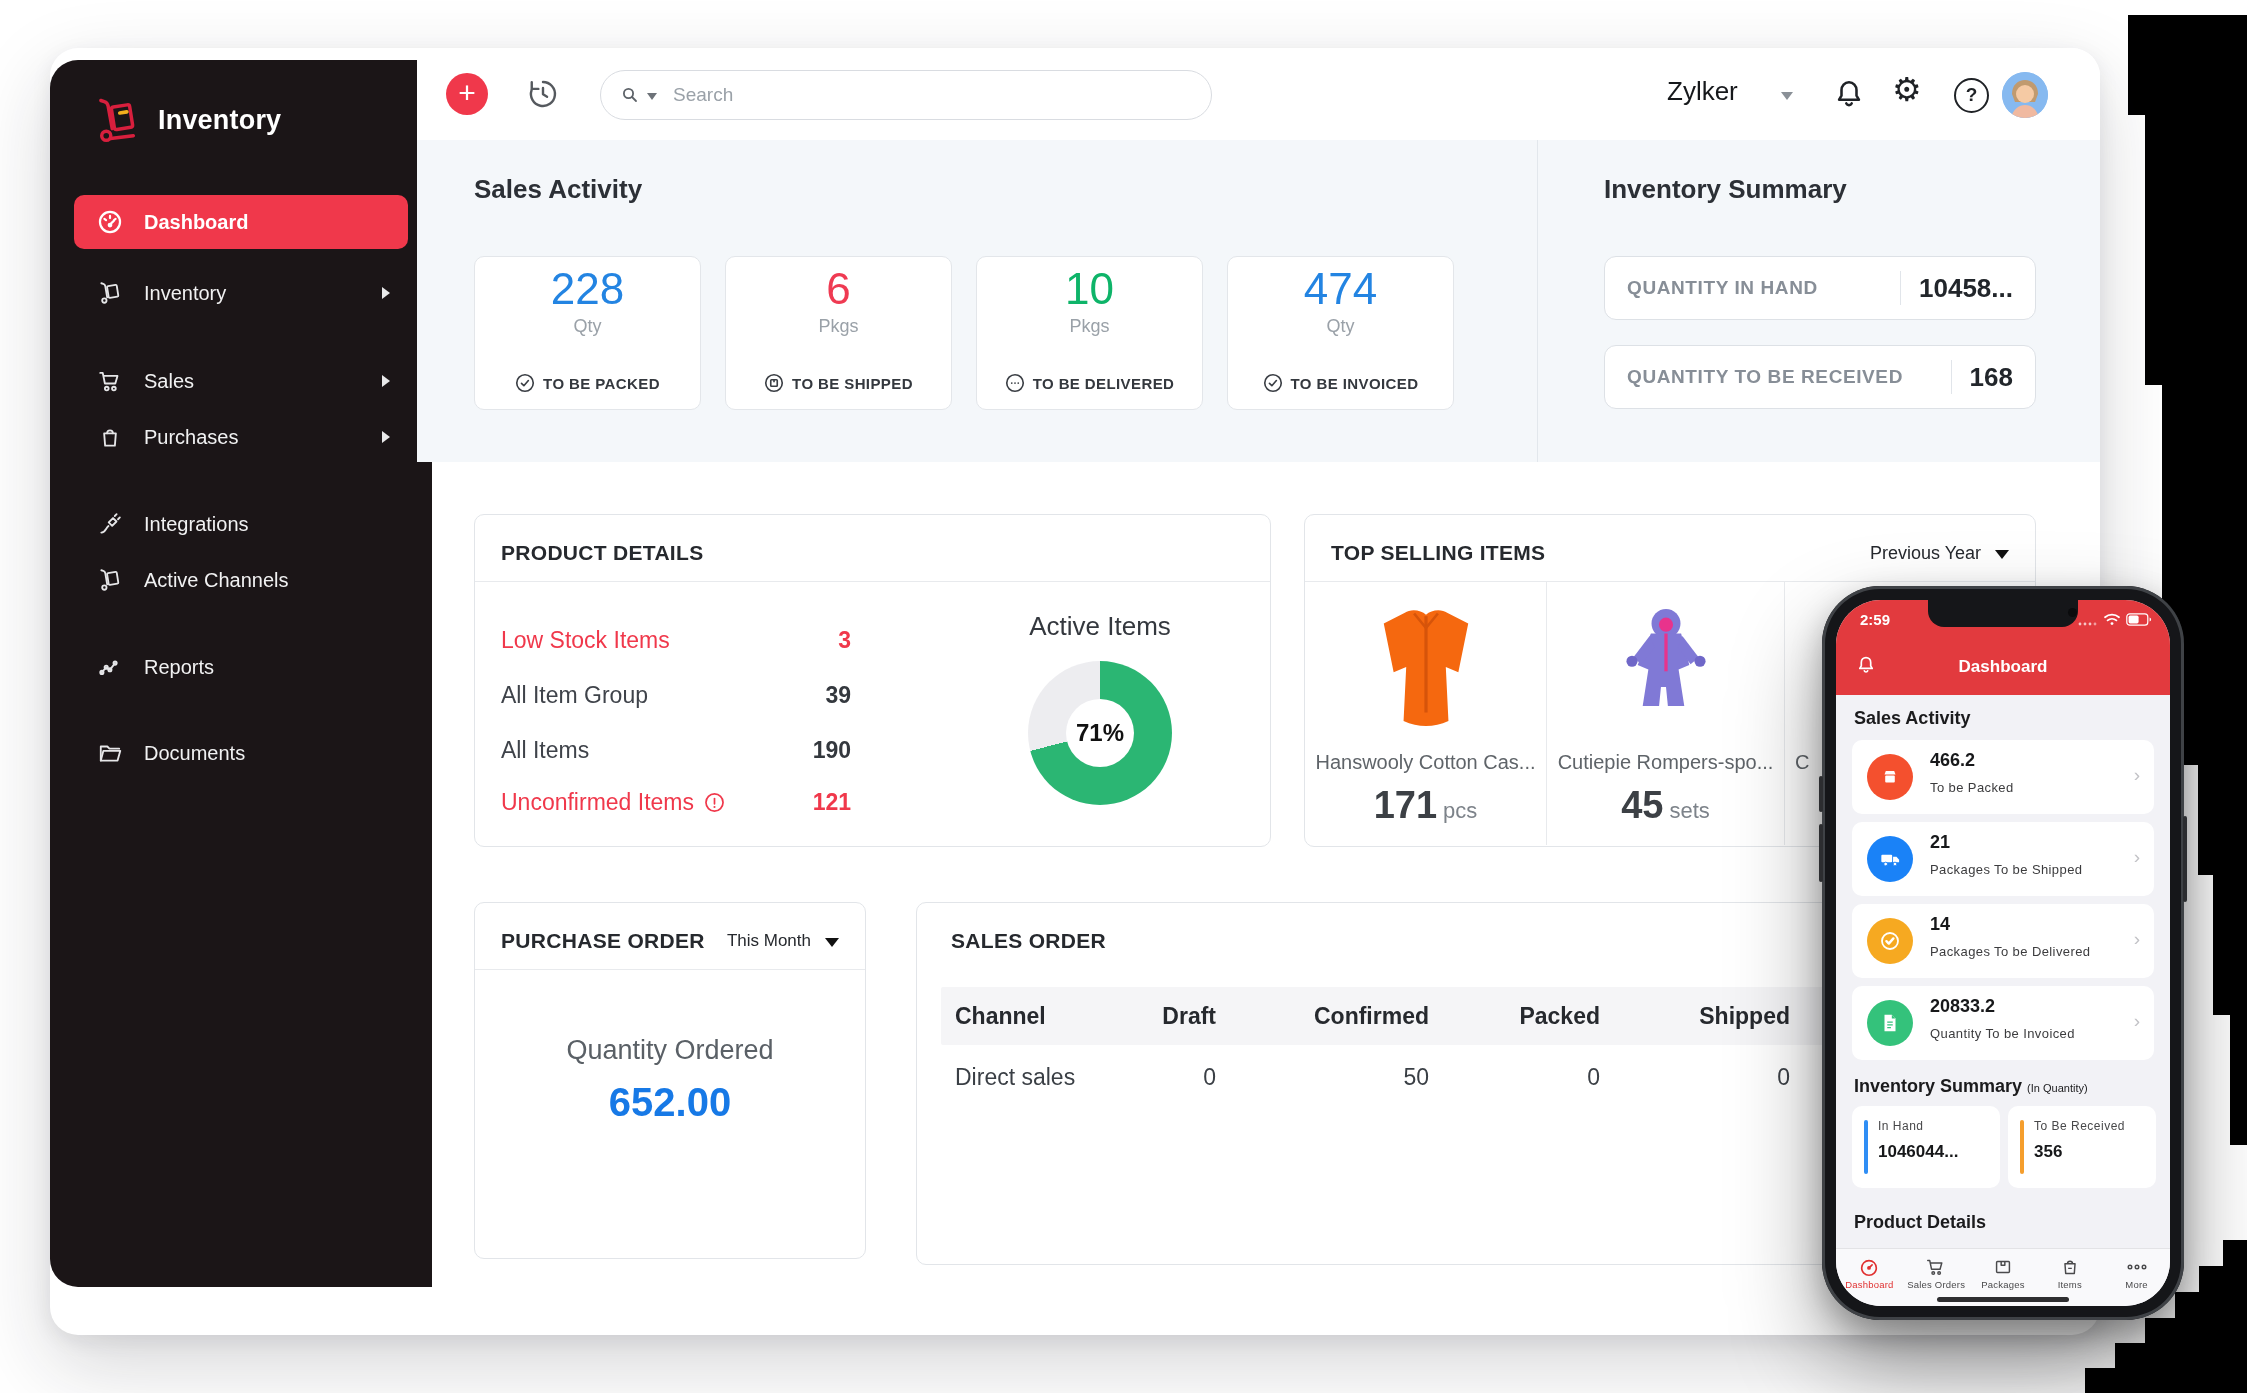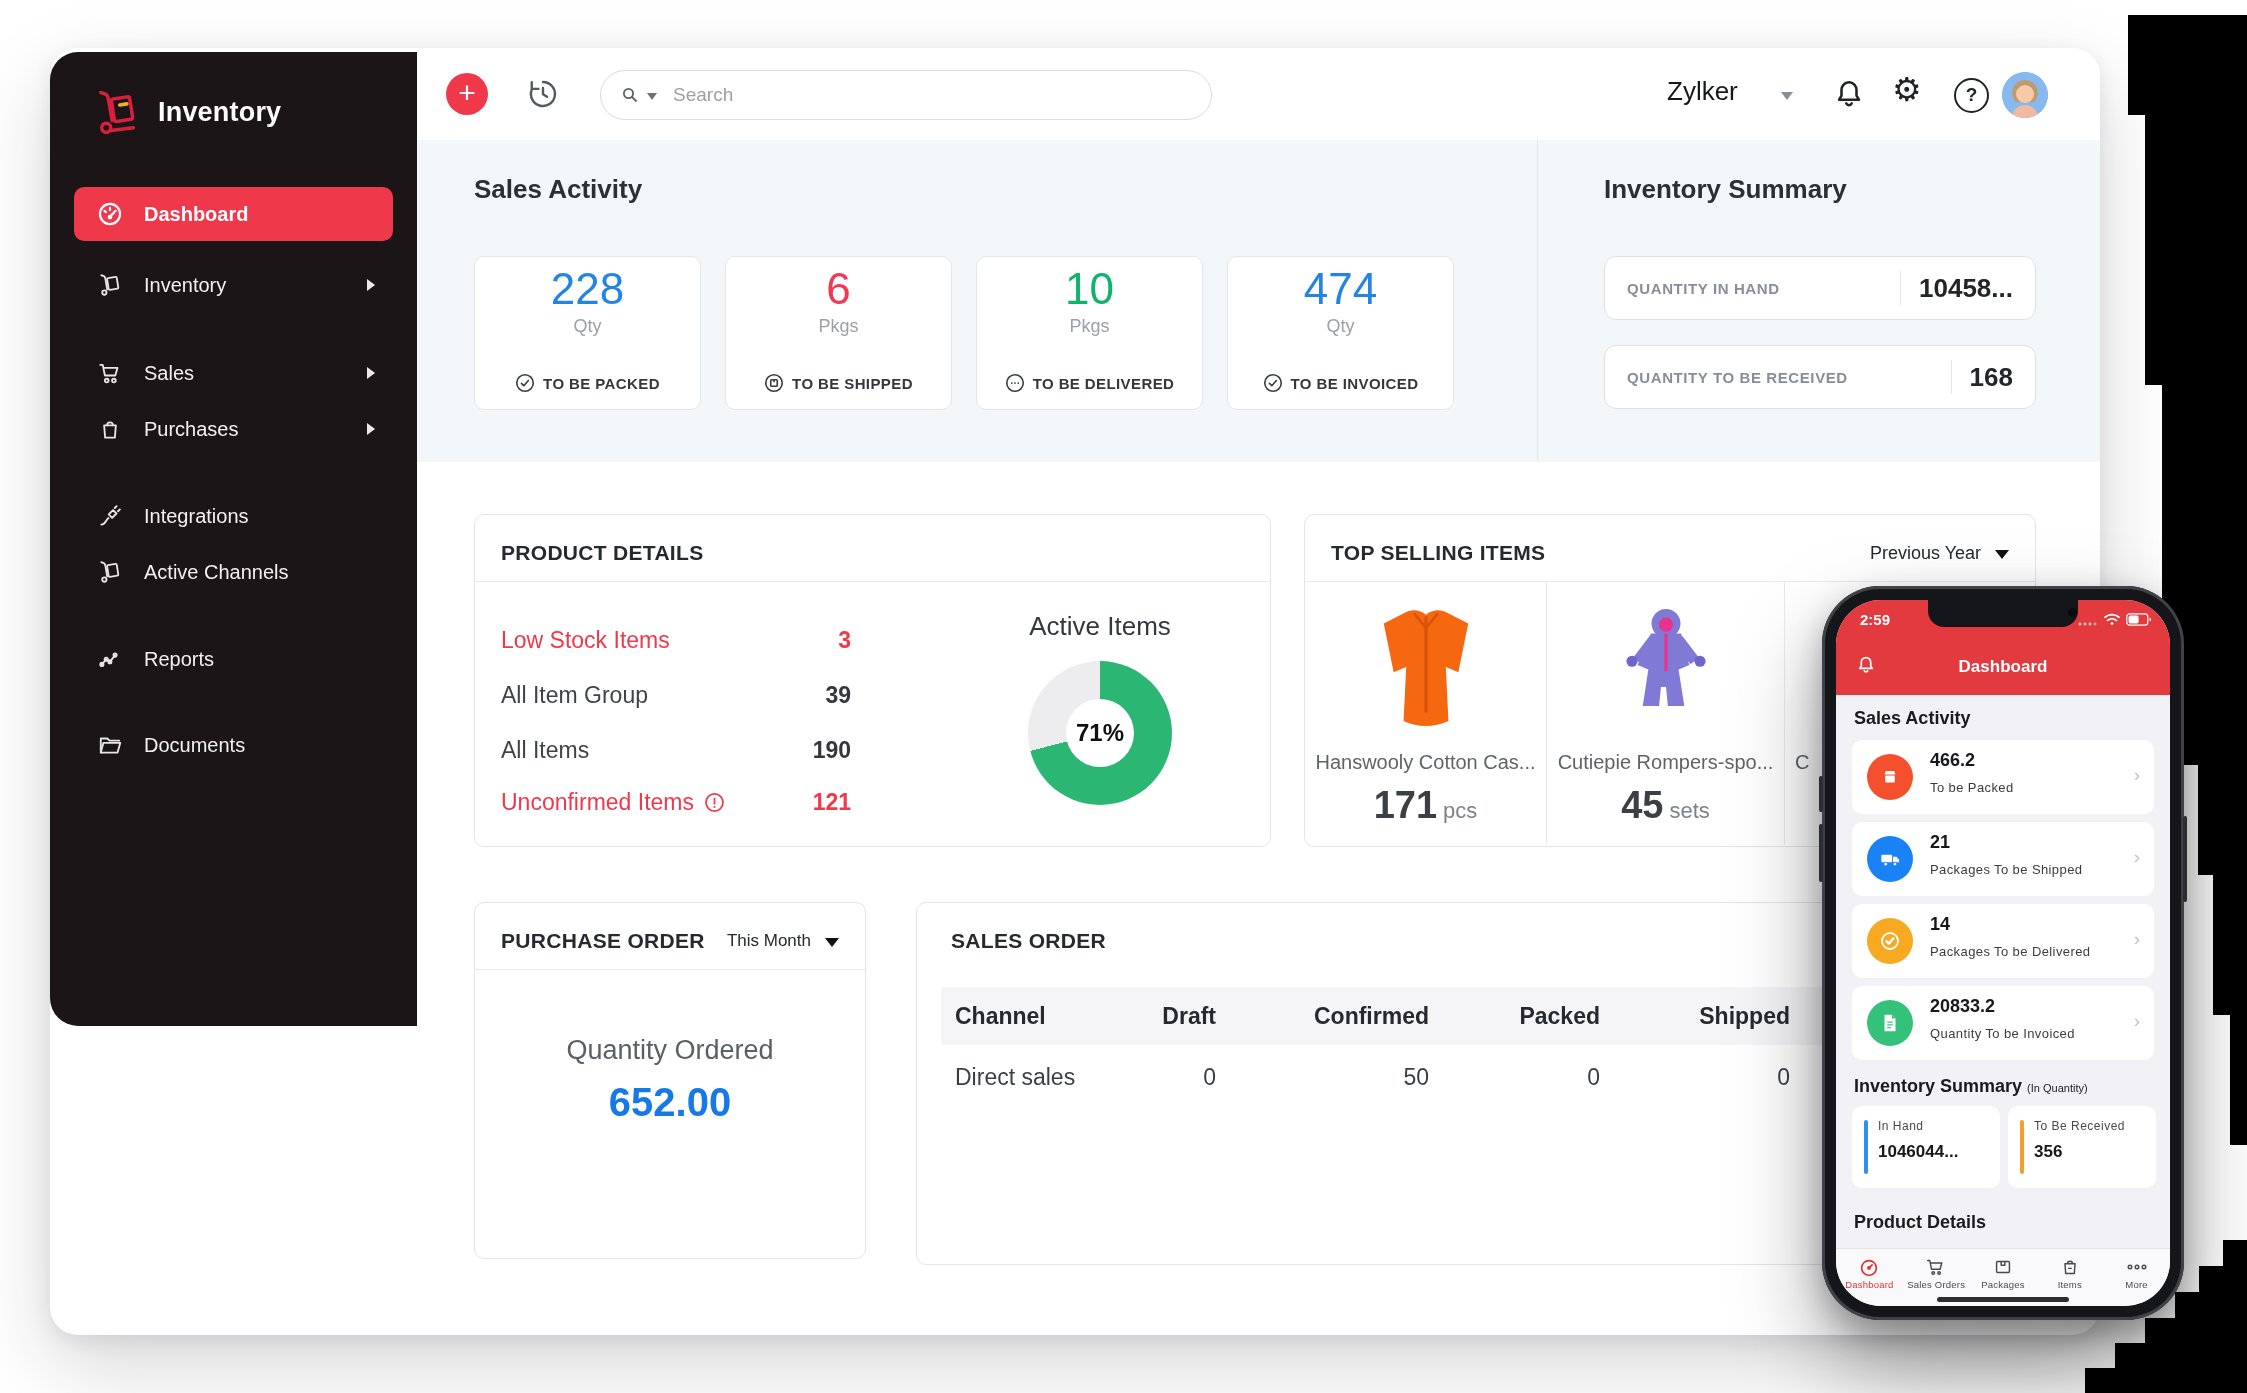--- a/index.html
+++ b/index.html
@@ -11,21 +11,21 @@
   .stair-top{left:2100px;top:15px;width:147px;height:1130px;
     clip-path:polygon(28px 0,147px 0,147px 1130px,130px 1130px,130px 1000px,113px 1000px,113px 860px,98px 860px,98px 750px,80px 750px,80px 610px,62px 610px,62px 370px,45px 370px,45px 100px,28px 100px);}
   .stair-bottom{left:2085px;top:1240px;width:162px;height:153px;
     clip-path:polygon(138px 0,162px 0,162px 153px,0 153px,0 128px,30px 128px,30px 103px,60px 103px,60px 78px,90px 78px,90px 52px,114px 52px,114px 26px,138px 26px);}
 
   
   .appcard{position:absolute;left:50px;top:48px;width:2050px;height:1287px;background:#fff;border-radius:28px;
     box-shadow:0 30px 80px rgba(25,30,38,.18),0 6px 20px rgba(25,30,38,.08);}
 
   
-  .sidebar{position:absolute;left:0;top:4px;width:367px;height:974px;background:#1b1517;border-radius:28px 0 0 28px;}
+  .sidebar{position:absolute;left:0;top:12px;width:367px;height:1227px;background:#1b1517;border-radius:28px 0 0 28px;padding-left:15px;}
   .logo-row{position:absolute;left:40px;top:34px;display:flex;align-items:center;gap:16px;}
   .logo-title{color:#fff;font-size:27px;font-weight:600;letter-spacing:.2px;}
   .side-item{position:absolute;left:24px;right:24px;height:48px;display:flex;align-items:center;gap:20px;padding-left:22px;cursor:pointer;}
   .side-item .s-label{color:#f1f1f2;font-size:20px;}
   .side-item.active{background:#f0384b;border-radius:10px;height:54px;}
   .side-item.active .s-label{font-weight:700;color:#fff;}
   .s-icon{width:28px;height:28px;display:flex;align-items:center;justify-content:center;flex:0 0 28px;}
   .s-arrow{margin-left:auto;margin-right:18px;width:0;height:0;border-left:8px solid #e9e9ea;border-top:6px solid transparent;border-bottom:6px solid transparent;}
 
   
@@ -49,21 +49,21 @@
   .band-divider{position:absolute;left:1120px;top:0;width:1px;height:322px;background:#e2e7ec;}
   .sec-title{font-size:26px;font-weight:600;color:#2c3036;}
   .sa-title{position:absolute;left:57px;top:34px;}
   .is-title{position:absolute;left:1187px;top:34px;}
   .sa-card{position:absolute;top:116px;width:225px;height:152px;background:#fff;border:1px solid #e3e6ea;border-radius:10px;text-align:center;cursor:pointer;}
   .sa-value{font-size:44px;font-weight:500;margin-top:7px;}
   .sa-unit{font-size:18px;color:#9aa1a8;margin-top:2px;}
   .sa-bottom{position:absolute;left:0;right:0;bottom:16px;display:flex;align-items:center;justify-content:center;gap:8px;}
   .sa-label{font-size:15px;font-weight:700;color:#34383e;letter-spacing:.4px;}
   .is-box{position:absolute;left:1187px;width:432px;height:64px;background:#fff;border:1px solid #dde1e6;border-radius:12px;display:flex;align-items:center;padding:0 22px;box-sizing:border-box;}
-  .is-label{font-size:15px;font-weight:600;color:#878e97;letter-spacing:.6px;}
+  .is-label{font-size:19px;font-weight:600;color:#878e97;letter-spacing:.6px;}
   .is-sep{width:1px;height:34px;background:#e1e5ea;margin-left:auto;margin-right:18px;}
   .is-value{font-size:26px;font-weight:700;color:#22262b;white-space:nowrap;}
 
   
   .card{position:absolute;background:#fff;border:1px solid #e2e5e9;border-radius:10px;box-sizing:border-box;}
   .card-h{position:absolute;left:26px;top:26px;font-size:21px;font-weight:700;color:#26292e;letter-spacing:.3px;}
   .card-div{position:absolute;left:0;right:0;top:66px;height:1px;background:#e8eaed;}
   .filter{position:absolute;right:26px;top:28px;display:flex;align-items:center;gap:14px;font-size:18px;color:#26292e;cursor:pointer;}
   .filter .tri{width:0;height:0;border-top:9px solid #111;border-left:7px solid transparent;border-right:7px solid transparent;margin-top:2px;}
 

